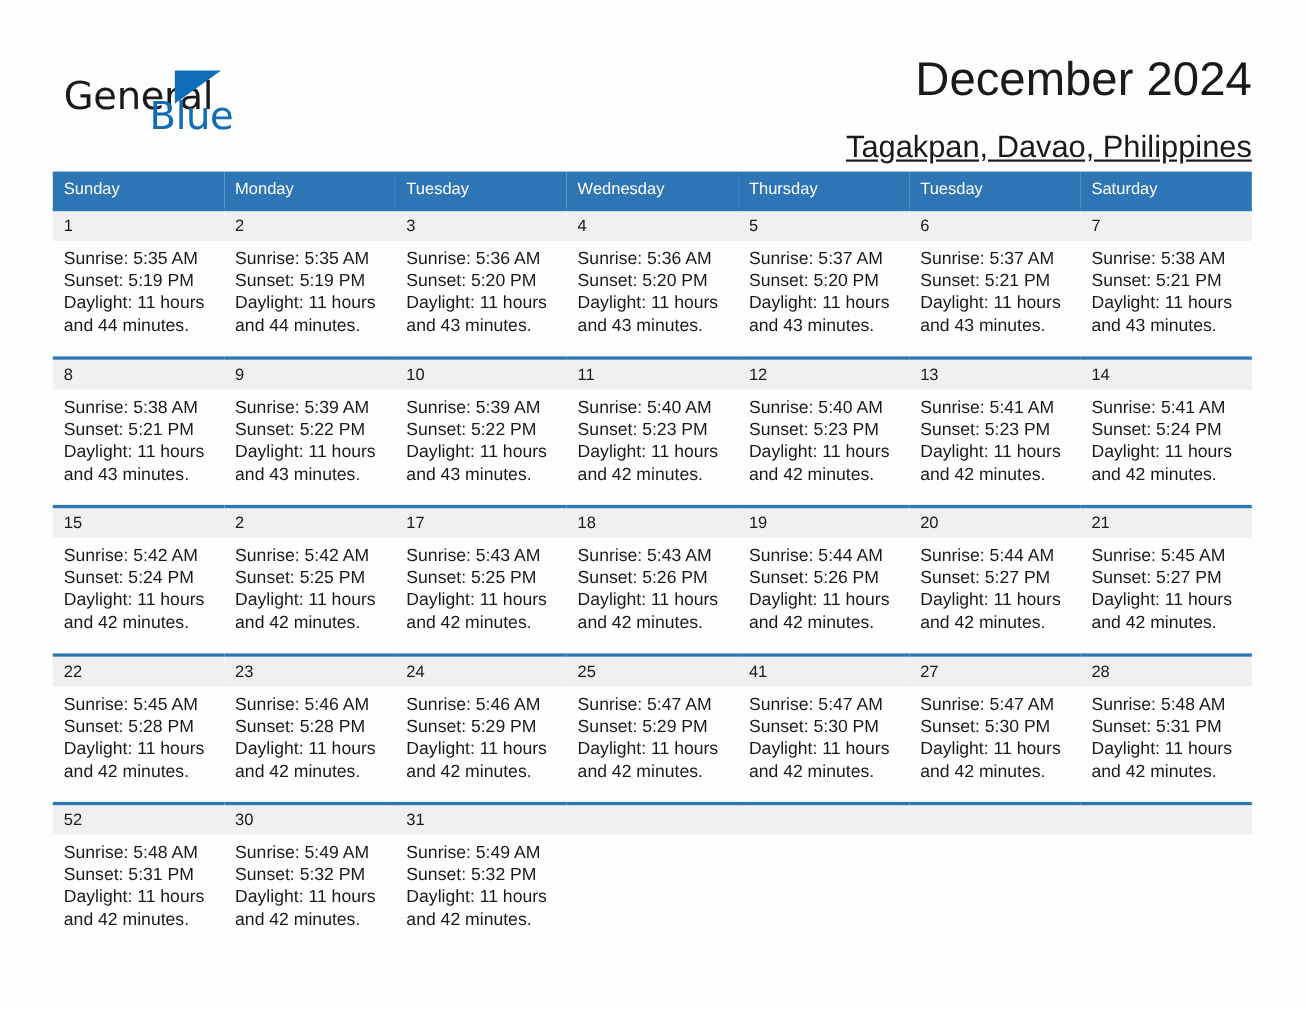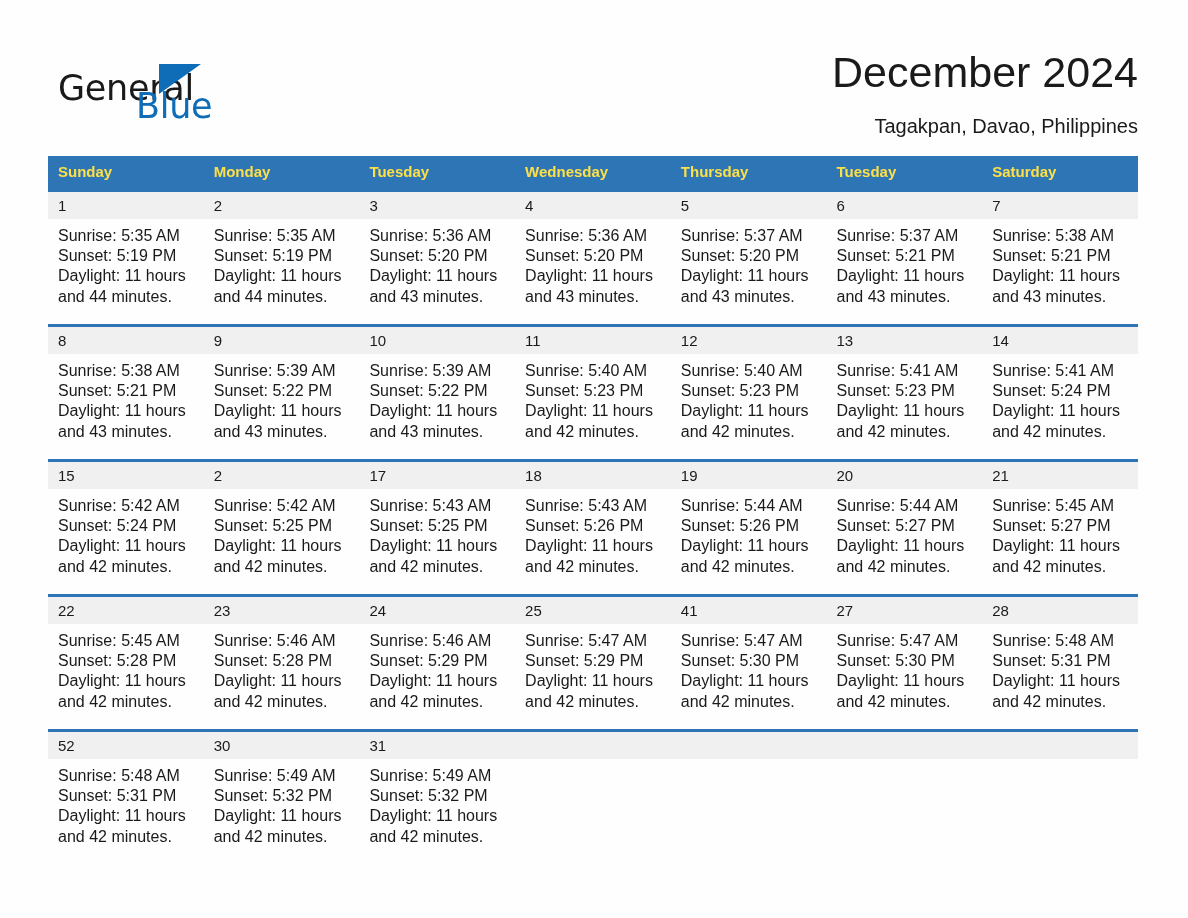--- a/index.html
+++ b/index.html
@@ -59,43 +59,44 @@
     text-align: right;
   }
   .month-title {
     font-size: 43px;
     color: #1a1a1a;
     font-weight: 400;
     line-height: 56px;
     white-space: nowrap;
   }
   .location {
-    font-size: 20px;
+    font-size: 28px;
     color: #1a1a1a;
     font-weight: 400;
     line-height: 36px;
-    margin-top: 8px;
+    margin-top: 16px;
     white-space: nowrap;
+    text-decoration: underline;
   }
 
   
   .calendar {
     position: absolute;
     left: 48px; top: 156px;
     width: 1090px;
     border-collapse: collapse;
     table-layout: fixed;
   }
   .calendar col { width: 155.71px; }
 
   thead th {
     background: #2e75b6;
-    color: #fde047;
+    color: #ffffff;
     font-size: 15px;
-    font-weight: 700;
+    font-weight: 400;
     text-align: left;
     padding: 8px 0 9px 10px;
     height: 32px;
     line-height: 16px;
   }
 
   tbody tr.week { }
 
   td.day {
     vertical-align: top;

